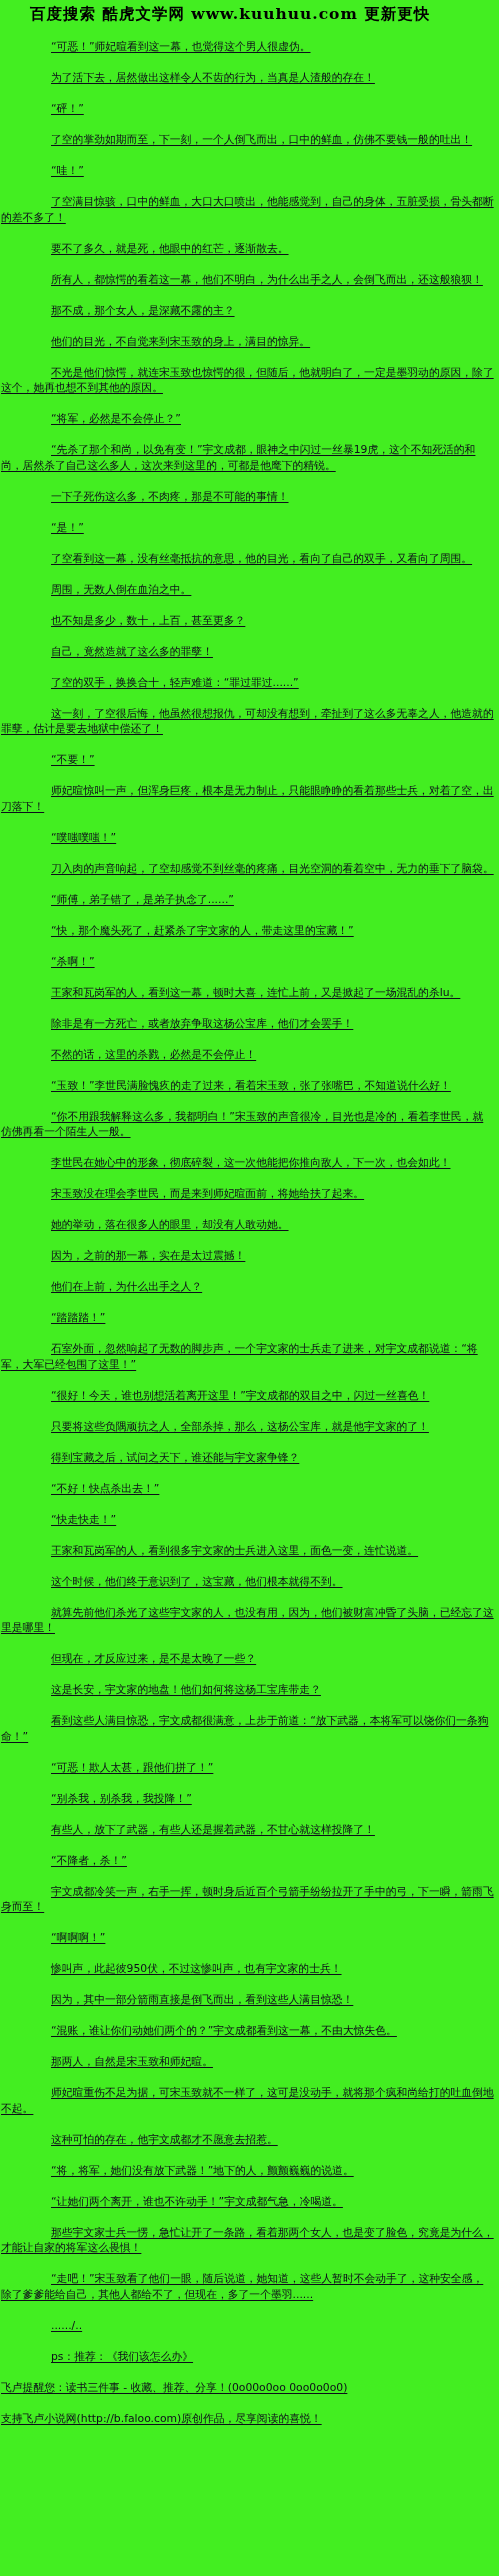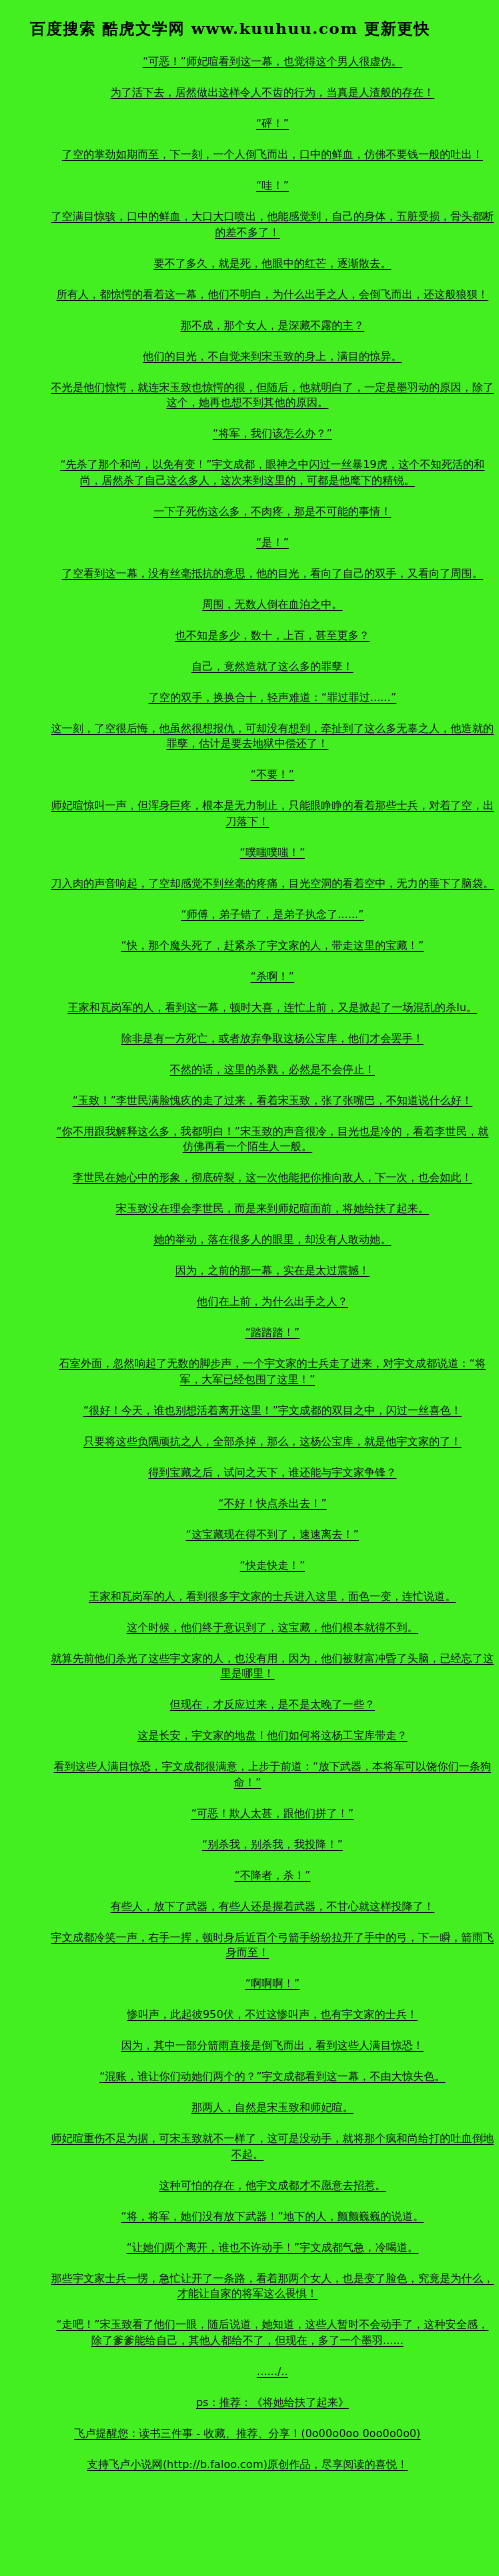--- a/index.html
+++ b/index.html
@@ -13,25 +13,24 @@
     box-sizing:border-box;
   }
   .banner{
     font-family:"DejaVu Serif",serif;
     font-weight:bold;
     color:#000000;
     font-size:15.5px;
     letter-spacing:1px;
     white-space:nowrap;
   }
-  .banner.top{ padding:19px 0 0 30px; }
+  .banner.top{ padding:4px 0 0 30px; }
   .content{
     padding:14.4px 6.2px 0 1px;
     color:#0D0D1A;
-    text-align:center;
   }
   .content p{
     margin:0 0 15.5px 0;
     font-size:10.8px;
     line-height:15.5px;
     text-indent:50px;
     text-decoration:underline;
     text-underline-offset:2.1px;
     word-break:break-all;
   }
@@ -52,21 +51,21 @@
         <p>为了活下去，居然做出这样令人不齿的行为，当真是人渣般的存在！</p>
         <p>“砰！”</p>
         <p>了空的掌劲如期而至，下一刻，一个人倒飞而出，口中的鲜血，仿佛不要钱一般的吐出！</p>
         <p>“哇！”</p>
         <p>了空满目惊骇，口中的鲜血，大口大口喷出，他能感觉到，自己的身体，五脏受损，骨头都断的差不多了！</p>
         <p>要不了多久，就是死，他眼中的红芒，逐渐散去。</p>
         <p>所有人，都惊愕的看着这一幕，他们不明白，为什么出手之人，会倒飞而出，还这般狼狈！</p>
         <p>那不成，那个女人，是深藏不露的主？</p>
         <p>他们的目光，不自觉来到宋玉致的身上，满目的惊异。</p>
         <p>不光是他们惊愕，就连宋玉致也惊愕的很，但随后，他就明白了，一定是墨羽动的原因，除了这个，她再也想不到其他的原因。</p>
-        <p>“将军，我们该怎么办？”</p>
+        <p>“将军，必然是不会停止？”</p>
         <p>“先杀了那个和尚，以免有变！”宇文成都，眼神之中闪过一丝暴19虎，这个不知死活的和尚，居然杀了自己这么多人，这次来到这里的，可都是他麾下的精锐。</p>
         <p>一下子死伤这么多，不肉疼，那是不可能的事情！</p>
         <p>“是！”</p>
         <p>了空看到这一幕，没有丝毫抵抗的意思，他的目光，看向了自己的双手，又看向了周围。</p>
         <p>周围，无数人倒在血泊之中。</p>
         <p>也不知是多少，数十，上百，甚至更多？</p>
         <p>自己，竟然造就了这么多的罪孽！</p>
         <p>了空的双手，换换合十，轻声难道：“罪过罪过......”</p>
         <p>这一刻，了空很后悔，他虽然很想报仇，可却没有想到，牵扯到了这么多无辜之人，他造就的罪孽，估计是要去地狱中偿还了！</p>
         <p>“不要！”</p>
@@ -85,46 +84,45 @@
         <p>宋玉致没在理会李世民，而是来到师妃暄面前，将她给扶了起来。</p>
         <p>她的举动，落在很多人的眼里，却没有人敢动她。</p>
         <p>因为，之前的那一幕，实在是太过震撼！</p>
         <p>他们在上前，为什么出手之人？</p>
         <p>“踏踏踏！”</p>
         <p>石室外面，忽然响起了无数的脚步声，一个宇文家的士兵走了进来，对宇文成都说道：“将军，大军已经包围了这里！”</p>
         <p>“很好！今天，谁也别想活着离开这里！”宇文成都的双目之中，闪过一丝喜色！</p>
         <p>只要将这些负隅顽抗之人，全部杀掉，那么，这杨公宝库，就是他宇文家的了！</p>
         <p>得到宝藏之后，试问之天下，谁还能与宇文家争锋？</p>
         <p>“不好！快点杀出去！”</p>
-        <p>“这宝藏现在得不到了，速速离去！”</p>
         <p>“快走快走！”</p>
         <p>王家和瓦岗军的人，看到很多宇文家的士兵进入这里，面色一变，连忙说道。</p>
         <p>这个时候，他们终于意识到了，这宝藏，他们根本就得不到。</p>
         <p>就算先前他们杀光了这些宇文家的人，也没有用，因为，他们被财富冲昏了头脑，已经忘了这里是哪里！</p>
         <p>但现在，才反应过来，是不是太晚了一些？</p>
         <p>这是长安，宇文家的地盘！他们如何将这杨工宝库带走？</p>
         <p>看到这些人满目惊恐，宇文成都很满意，上步于前道：“放下武器，本将军可以饶你们一条狗命！”</p>
         <p>“可恶！欺人太甚，跟他们拼了！”</p>
         <p>“别杀我，别杀我，我投降！”</p>
+        <p>有些人，放下了武器，有些人还是握着武器，不甘心就这样投降了！</p>
         <p>“不降者，杀！”</p>
-        <p>有些人，放下了武器，有些人还是握着武器，不甘心就这样投降了！</p>
         <p>宇文成都冷笑一声，右手一挥，顿时身后近百个弓箭手纷纷拉开了手中的弓，下一瞬，箭雨飞身而至！</p>
         <p>“啊啊啊！”</p>
         <p>惨叫声，此起彼950伏，不过这惨叫声，也有宇文家的士兵！</p>
         <p>因为，其中一部分箭雨直接是倒飞而出，看到这些人满目惊恐！</p>
         <p>“混账，谁让你们动她们两个的？”宇文成都看到这一幕，不由大惊失色。</p>
         <p>那两人，自然是宋玉致和师妃暄。</p>
         <p>师妃暄重伤不足为据，可宋玉致就不一样了，这可是没动手，就将那个疯和尚给打的吐血倒地不起。</p>
         <p>这种可怕的存在，他宇文成都才不愿意去招惹。</p>
         <p>“将，将军，她们没有放下武器！”地下的人，颤颤巍巍的说道。</p>
         <p>“让她们两个离开，谁也不许动手！”宇文成都气急，冷喝道。</p>
         <p>那些宇文家士兵一愣，急忙让开了一条路，看着那两个女人，也是变了脸色，究竟是为什么，才能让自家的将军这么畏惧！</p>
         <p>“走吧！”宋玉致看了他们一眼，随后说道，她知道，这些人暂时不会动手了，这种安全感，除了爹爹能给自己，其他人都给不了，但现在，多了一个墨羽......</p>
         <p>....../..</p>
-        <p>ps：推荐：《将她给扶了起来》</p>
+        <p>ps：推荐：《我们该怎么办》</p>
       </div>
 
     <div>
         <p class="no-indent">飞卢提醒您：读书三件事 - 收藏、推荐、分享！(0o00o0oo 0oo0o0o0)</p>
         <p class="no-indent">支持飞卢小说网(http://b.faloo.com)原创作品，尽享阅读的喜悦！</p>
       </div>
   </div>
 
 </div>
 

